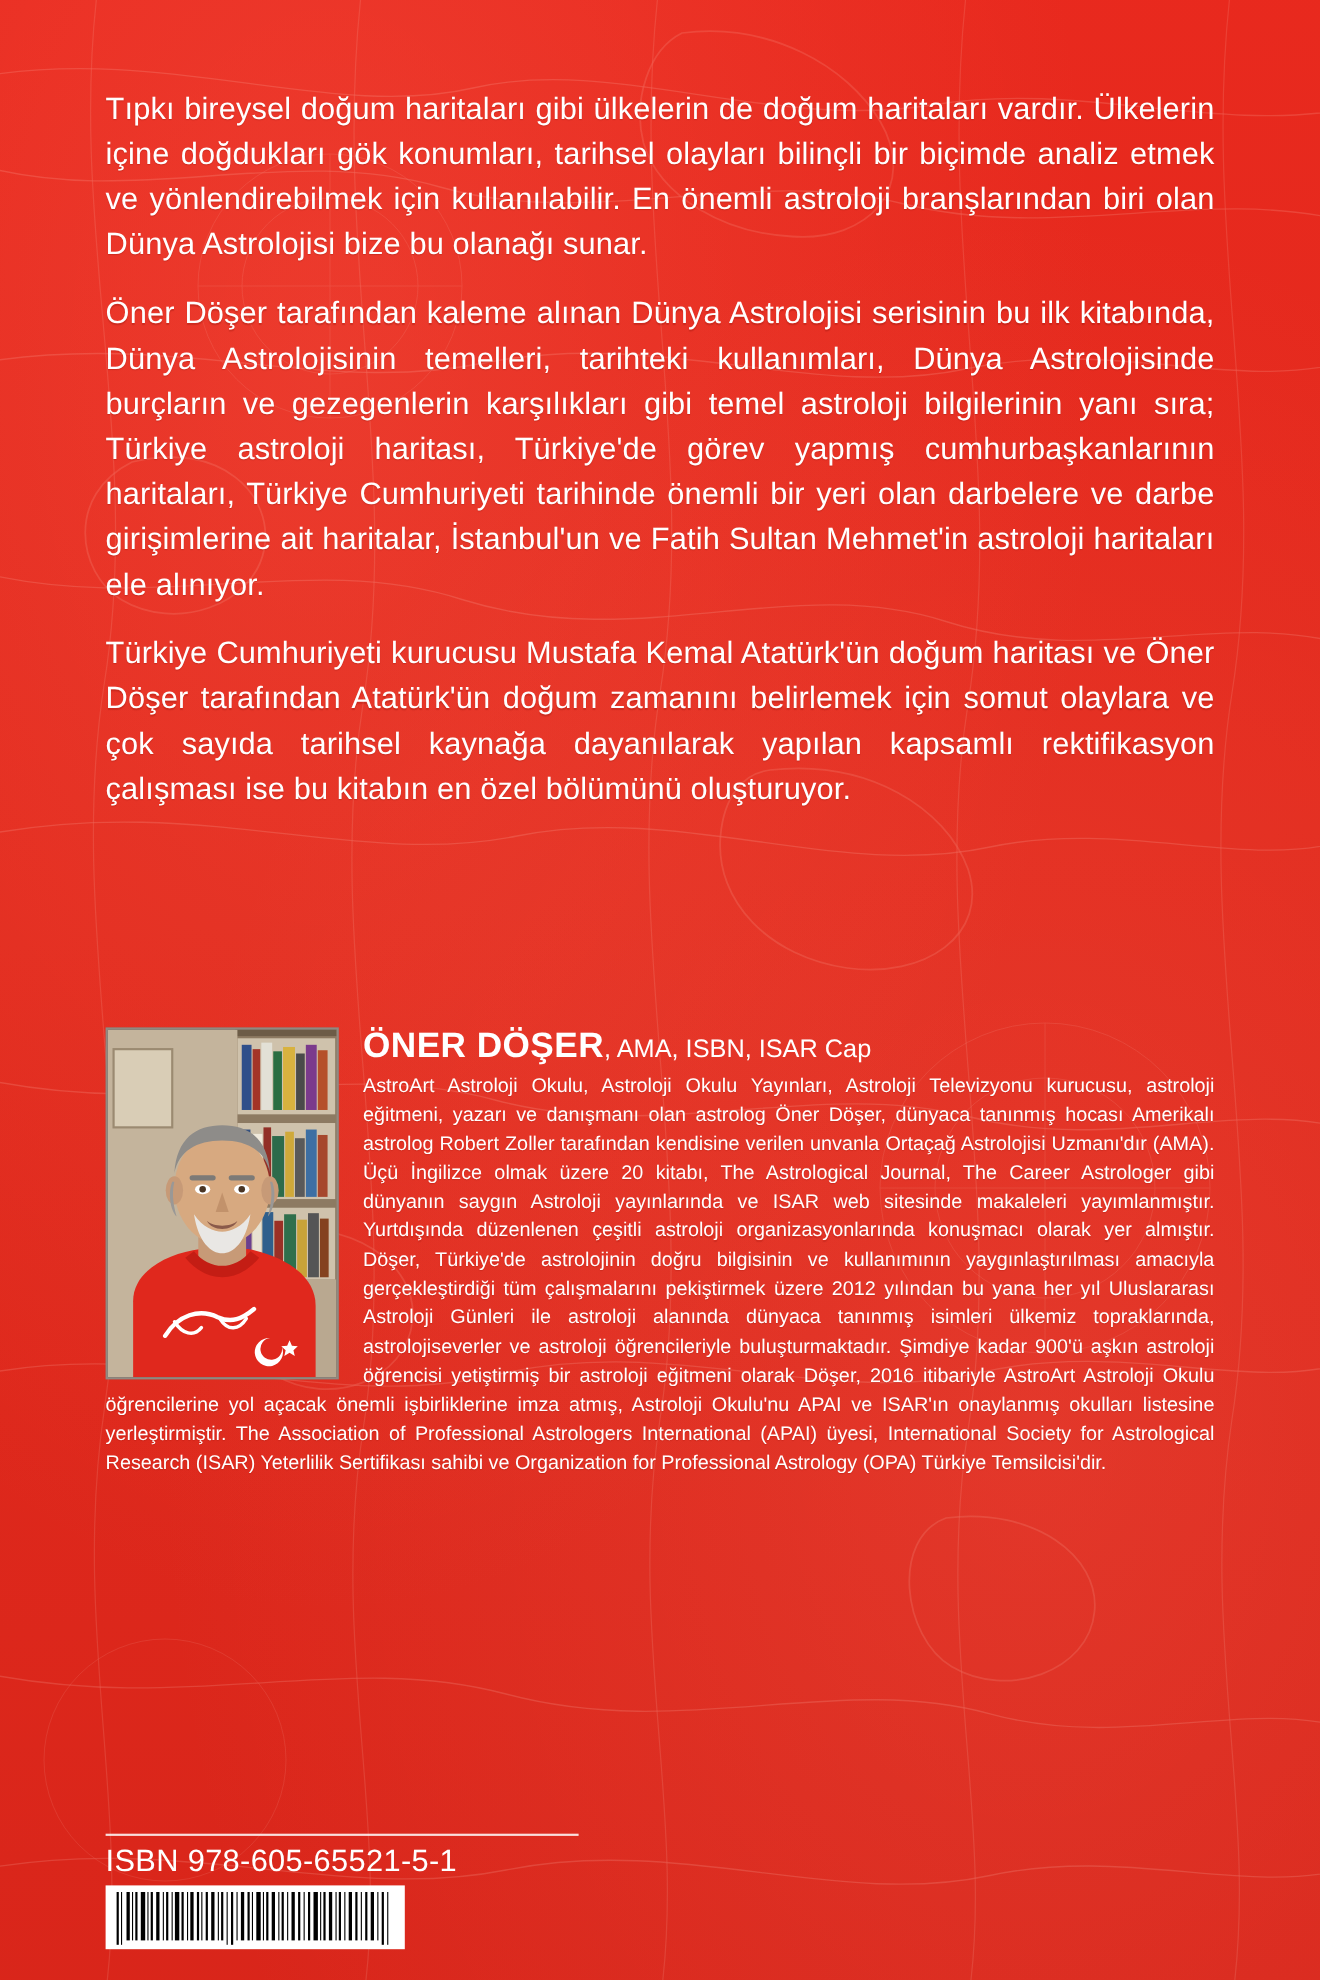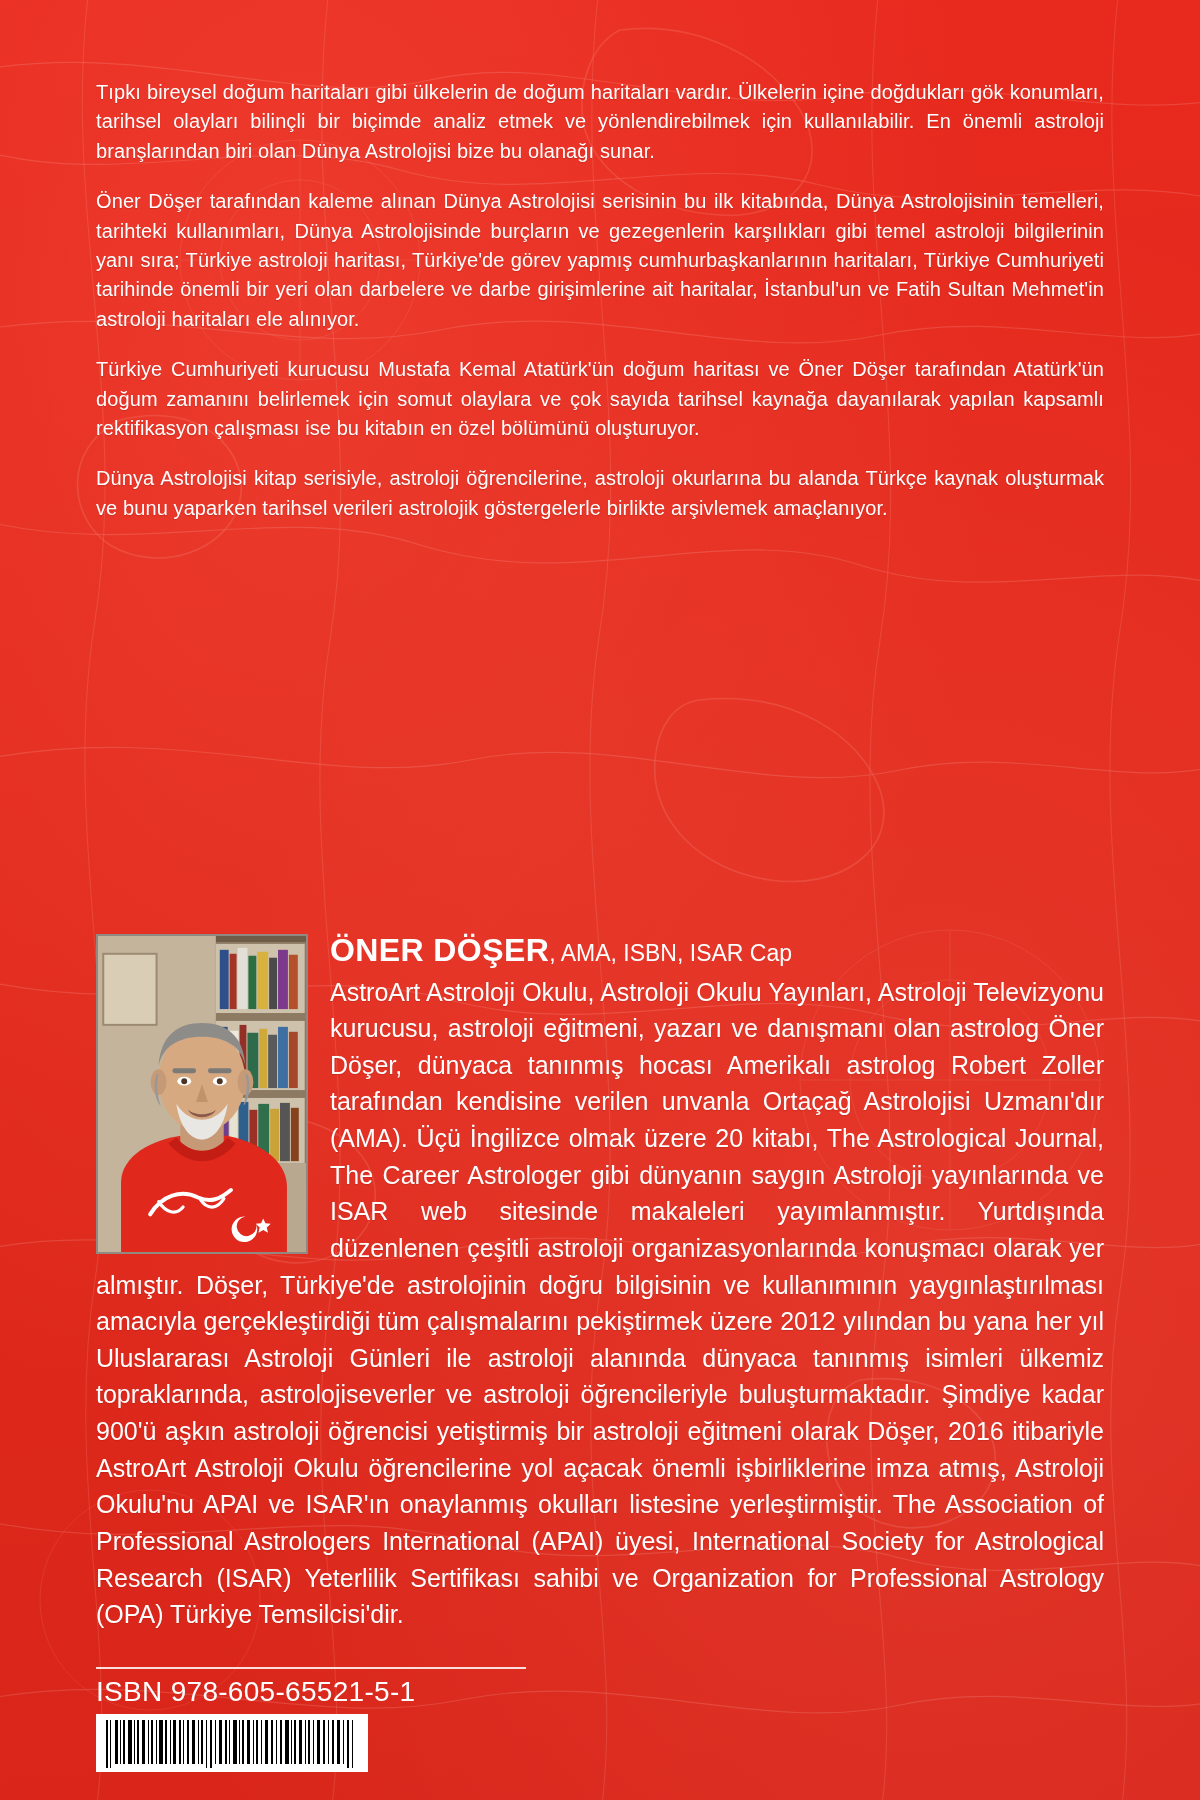--- a/index.html
+++ b/index.html
@@ -35,21 +35,21 @@
 
   
   #content {
     position: absolute;
     left: 96px;
     top: 78px;
     width: 1008px;
   }
   .para {
     color: #ffffff;
-    font-size: 20px;
+    font-size: 28px;
     line-height: 1.47;
     text-align: justify;
     margin: 0 0 21px 0;
     letter-spacing: 0.1px;
     text-shadow: 0 1px 1px rgba(120,12,5,0.25);
   }
   .para:last-child { margin-bottom: 0; }
 
   
   #author-block {
@@ -76,21 +76,21 @@
     line-height: 1.3;
     margin: 0 0 2px 0;
   }
   #author-name-line .bold {
     font-weight: bold;
     font-size: 32px;
     letter-spacing: 0.4px;
   }
   #author-bio {
     color: #ffffff;
-    font-size: 25px;
+    font-size: 18px;
     line-height: 1.465;
     text-align: justify;
     margin: 0;
     text-shadow: 0 1px 1px rgba(120,12,5,0.2);
   }
 
   
   #isbn-area {
     position: absolute;
     left: 96px;
@@ -160,21 +160,20 @@
         <path d="M180,260 L420,260 M300,140 L300,380"></path>
         <path d="M800,1080 L1100,1080 M950,930 L950,1230"></path>
       </g>
     </svg>
   </div>
 
   <div id="content">
     <p class="para">Tıpkı bireysel doğum haritaları gibi ülkelerin de doğum haritaları vardır. Ülkelerin içine doğdukları gök konumları, tarihsel olayları bilinçli bir biçimde analiz etmek ve yönlendirebilmek için kullanılabilir. En önemli astroloji branşlarından biri olan Dünya Astrolojisi bize bu olanağı sunar.</p>
     <p class="para">Öner Döşer tarafından kaleme alınan Dünya Astrolojisi serisinin bu ilk kitabında, Dünya Astrolojisinin temelleri, tarihteki kullanımları, Dünya Astrolojisinde burçların ve gezegenlerin karşılıkları gibi temel astroloji bilgilerinin yanı sıra; Türkiye astroloji haritası, Türkiye'de görev yapmış cumhurbaşkanlarının haritaları, Türkiye Cumhuriyeti tarihinde önemli bir yeri olan darbelere ve darbe girişimlerine ait haritalar, İstanbul'un ve Fatih Sultan Mehmet'in astroloji haritaları ele alınıyor.</p>
     <p class="para">Türkiye Cumhuriyeti kurucusu Mustafa Kemal Atatürk'ün doğum haritası ve Öner Döşer tarafından Atatürk'ün doğum zamanını belirlemek için somut olaylara ve çok sayıda tarihsel kaynağa dayanılarak yapılan kapsamlı rektifikasyon çalışması ise bu kitabın en özel bölümünü oluşturuyor.</p>
-    <p class="para">Dünya Astrolojisi kitap serisiyle, astroloji öğrencilerine, astroloji okurlarına bu alanda Türkçe kaynak oluşturmak ve bunu yaparken tarihsel verileri astrolojik göstergelerle birlikte arşivlemek amaçlanıyor.</p>
   </div>
 
   <div id="author-block">
 
     <div id="author-photo">
       <svg viewBox="0 0 212 320" preserveAspectRatio="xMidYMid slice" xmlns="http://www.w3.org/2000/svg">
 
         <rect x="0" y="0" width="212" height="320" fill="#b9a890"></rect>
 
         <rect x="118" y="0" width="94" height="230" fill="#8d7a62"></rect>

